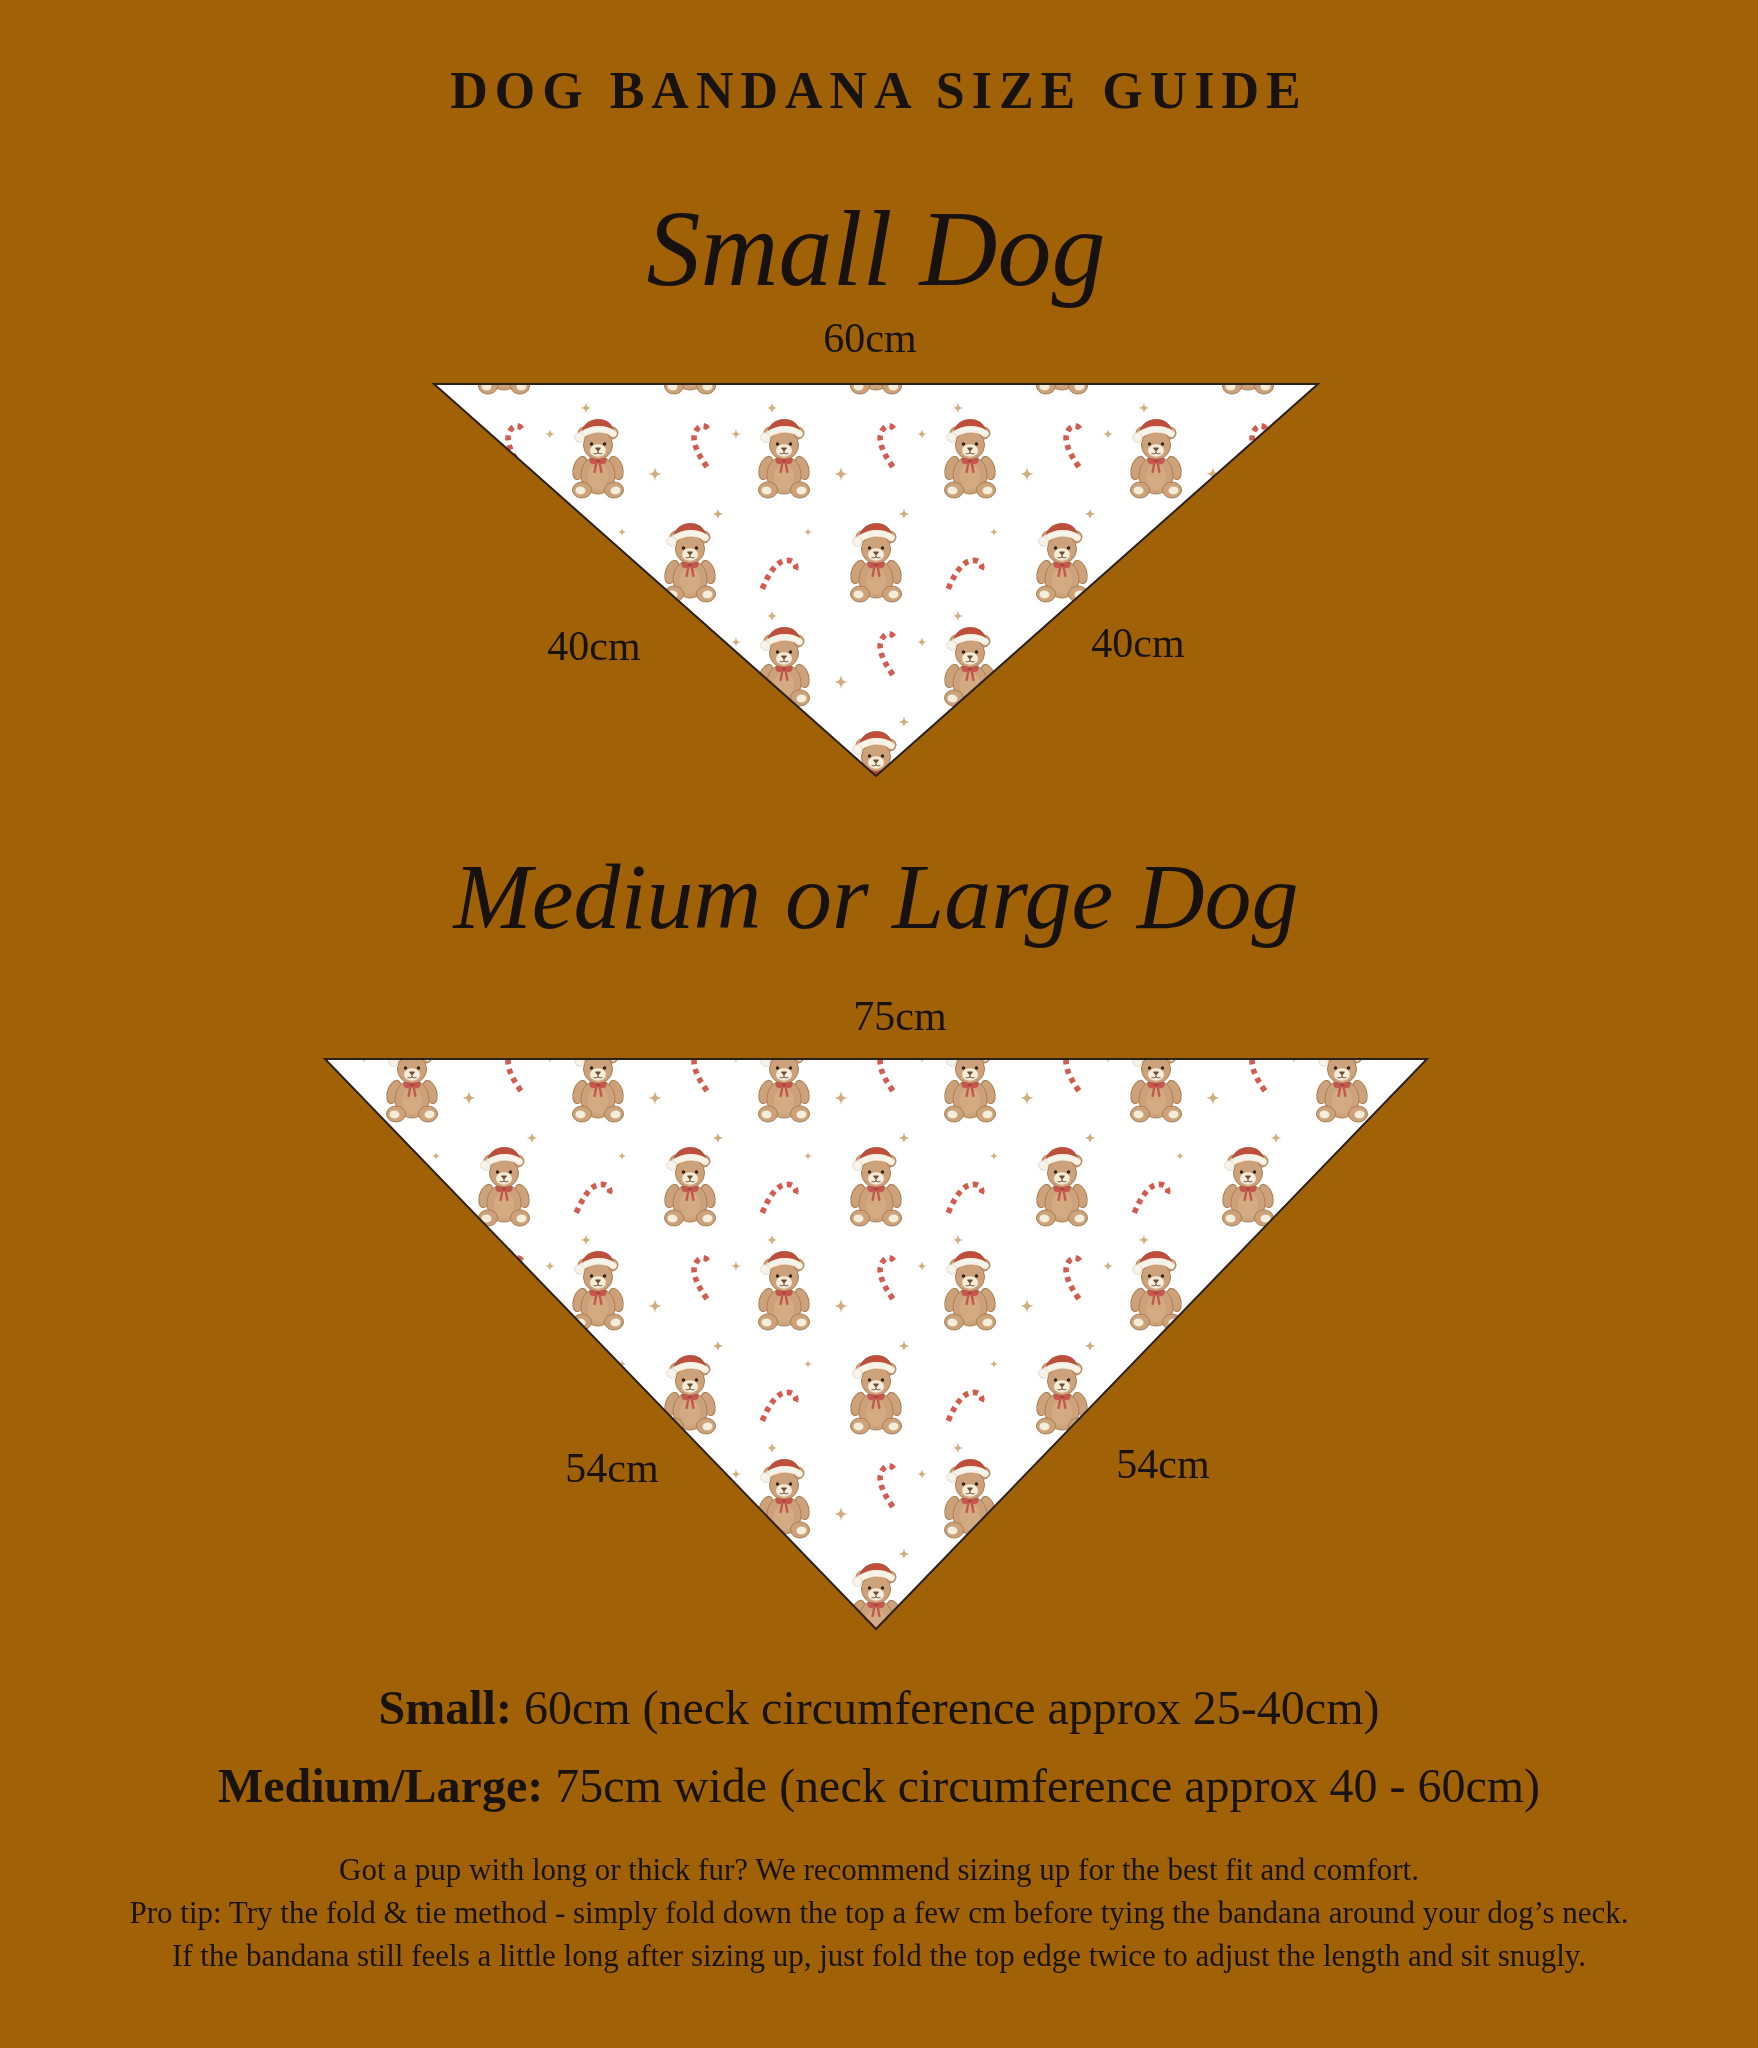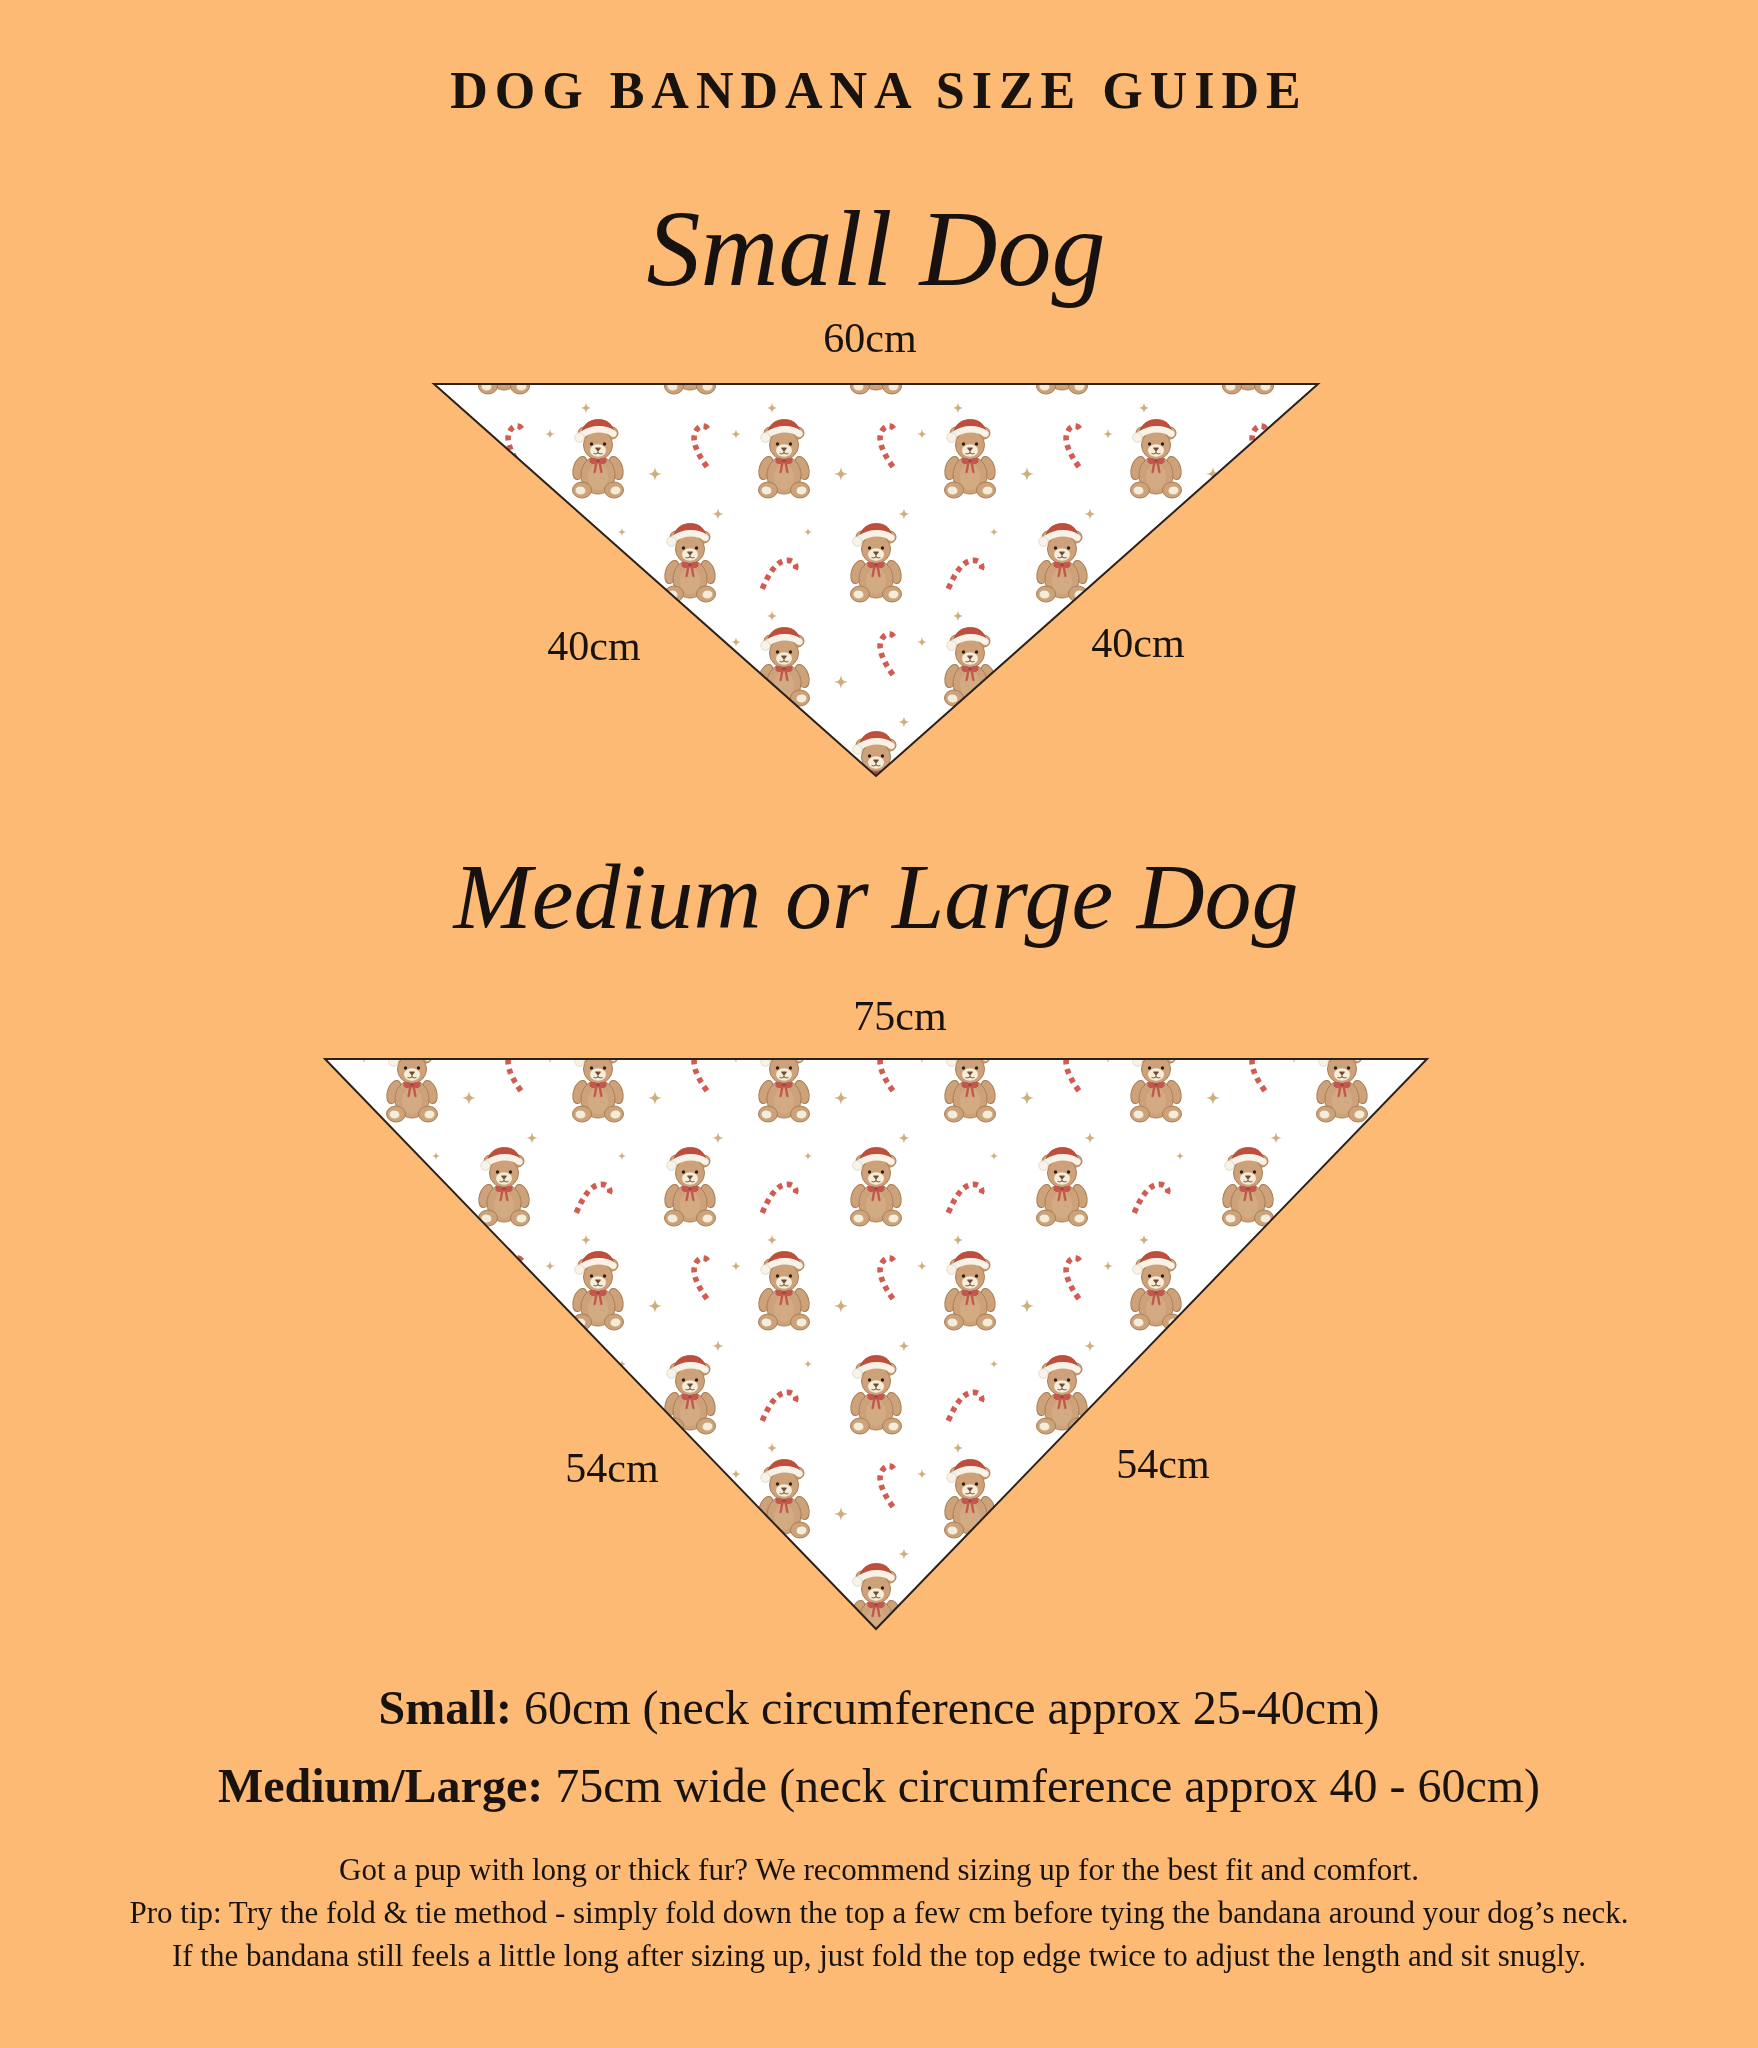--- a/index.html
+++ b/index.html
@@ -3,21 +3,21 @@
 <meta charset="utf-8">
 <style>
   html, body {
     margin: 0;
     padding: 0;
     background: #ffffff;
   }
   .page {
     width: 1758px;
     height: 2048px;
-    background: #fdba74;
+    background: #a16207;
     position: relative;
     text-align: center;
   }
   svg { display: block; }
   text {
     font-family: "Liberation Serif", serif;
     fill: #191310;
   }
   .title {
     font-size: 52px;

